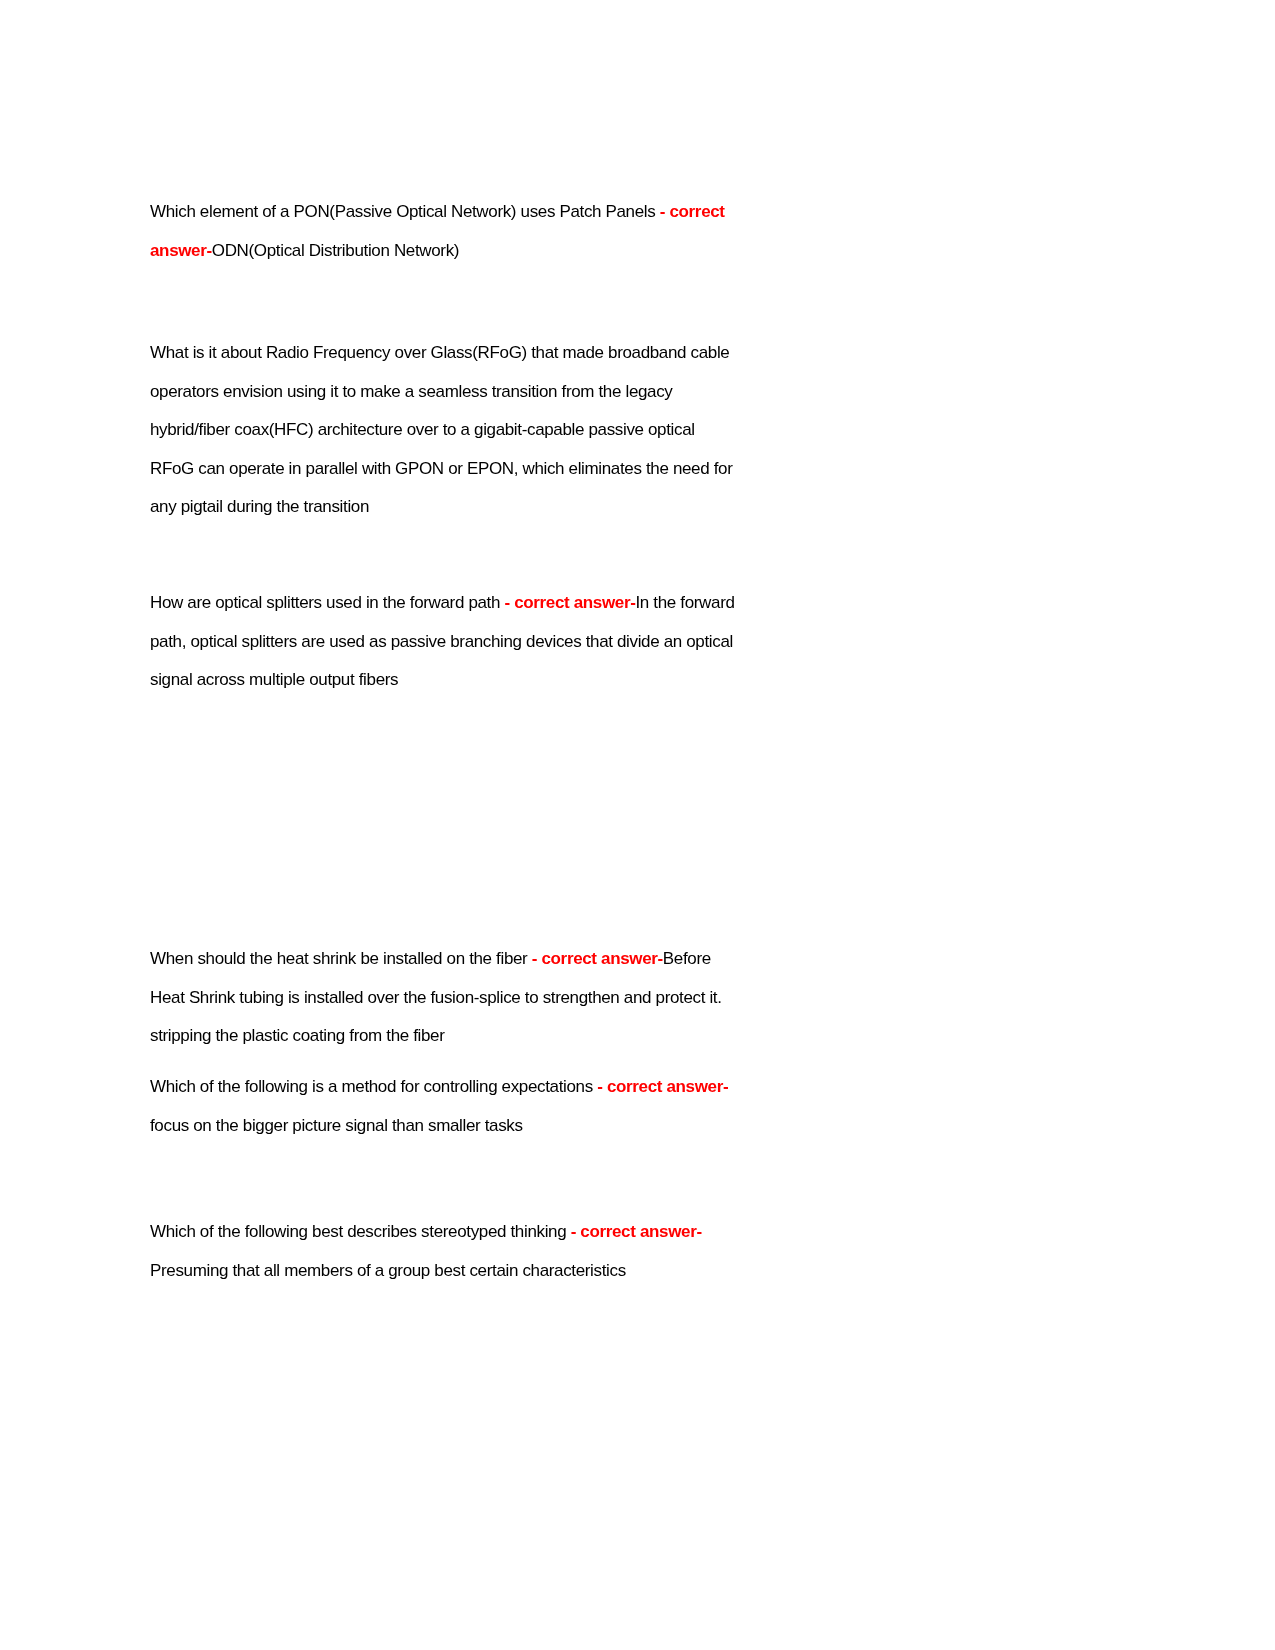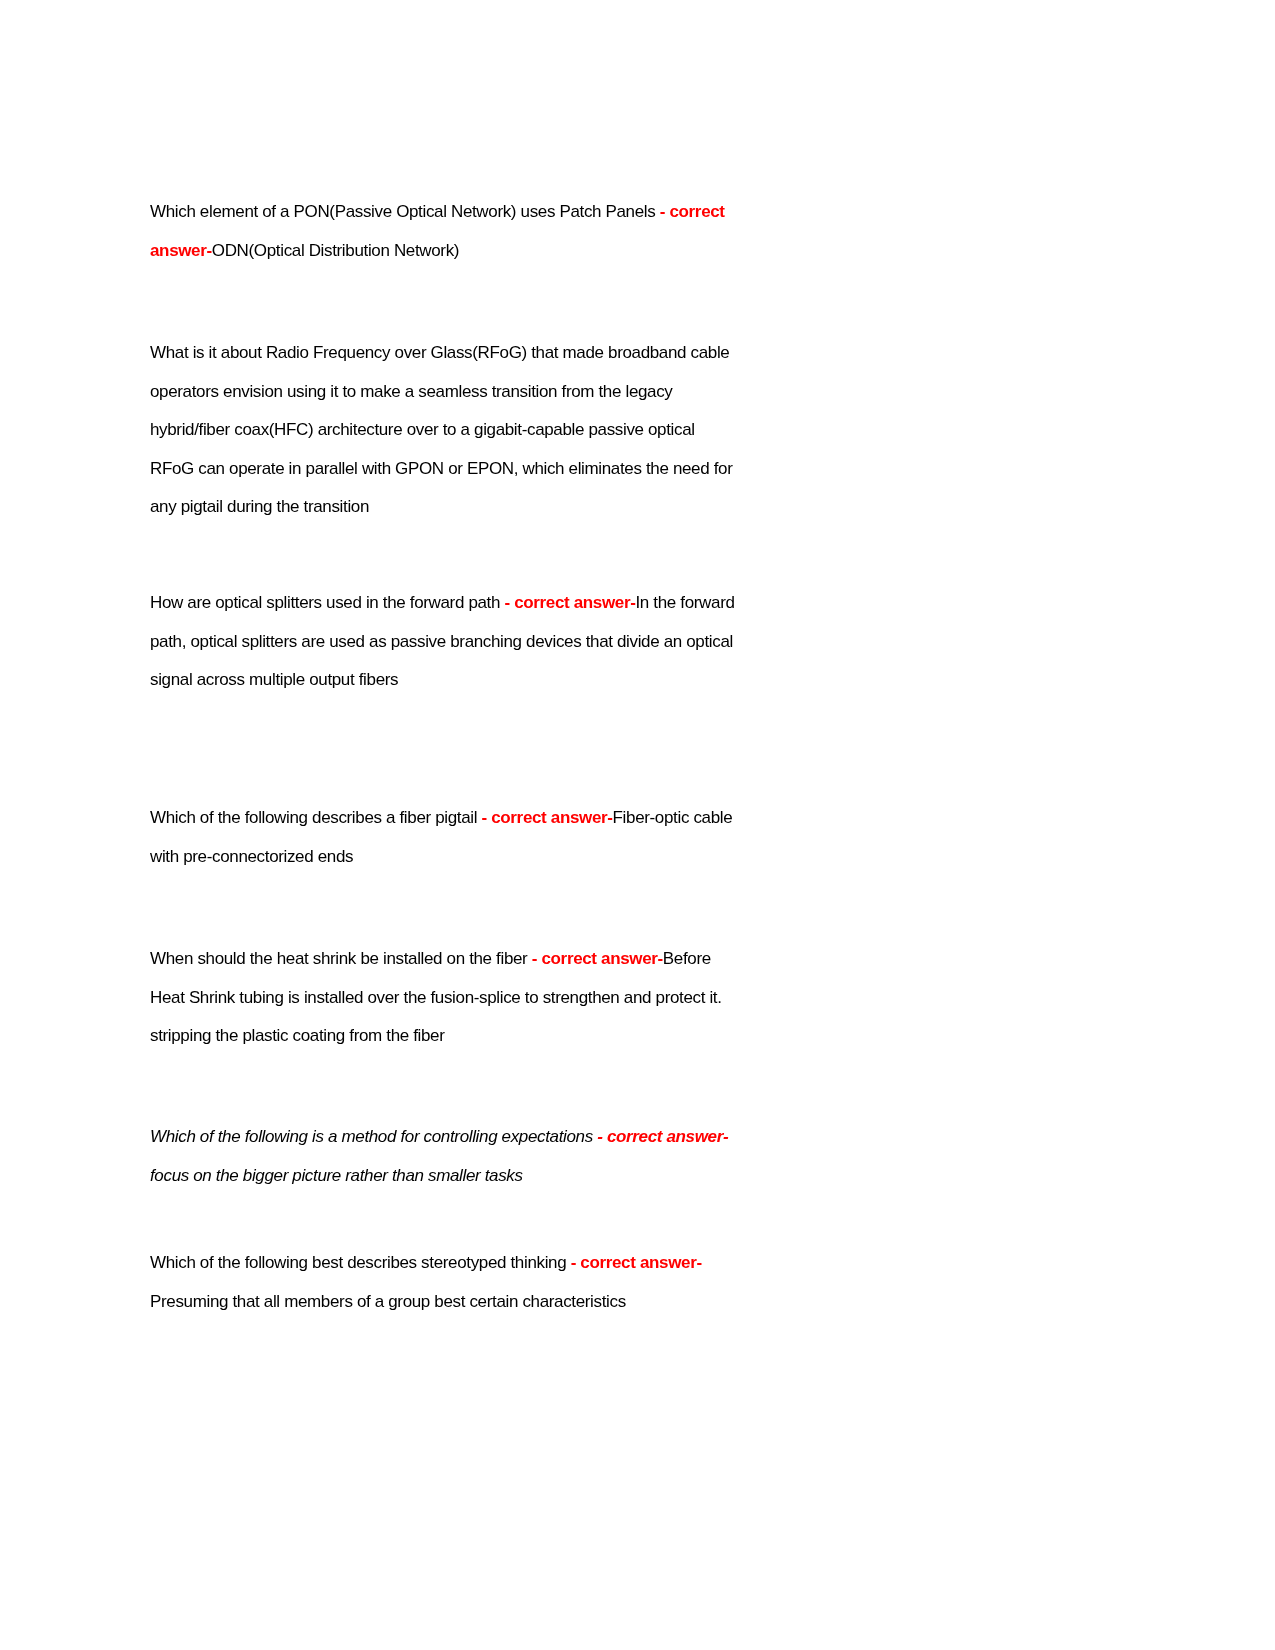--- a/index.html
+++ b/index.html
@@ -58,34 +58,30 @@
     <span class="line">RFoG can operate in parallel with GPON or EPON, which eliminates the need for</span>
     <span class="line">any pigtail during the transition</span>
   </div>
 
   <div class="qa" style="top:584px;">
     <span class="line"><span>How are optical splitters used in the forward path </span><span class="answer-marker">- correct answer-</span><span>In the forward</span></span>
     <span class="line">path, optical splitters are used as passive branching devices that divide an optical</span>
     <span class="line">signal across multiple output fibers</span>
   </div>
 
-  <div class="qa" style="top:799px;">
-    <span class="line"><span>Which of the following describes a fiber pigtail </span><span class="answer-marker">- correct answer-</span><span>Fiber-optic cable</span></span>
-    <span class="line">with pre-connectorized ends</span>
-  </div>
 
   <div class="qa" style="top:940px;">
     <span class="line"><span>When should the heat shrink be installed on the fiber </span><span class="answer-marker">- correct answer-</span><span>Before</span></span>
     <span class="line">Heat Shrink tubing is installed over the fusion-splice to strengthen and protect it.</span>
     <span class="line">stripping the plastic coating from the fiber</span>
   </div>
 
-  <div class="qa" style="top:1118px;font-style:italic;">
+  <div class="qa" style="top:1068px;">
     <span class="line"><span>Which of the following is a method for controlling expectations </span><span class="answer-marker">- correct answer-</span></span>
-    <span class="line">focus on the bigger picture rather than smaller tasks</span>
+    <span class="line">focus on the bigger picture signal than smaller tasks</span>
   </div>
 
-  <div class="qa" style="top:1244px;">
+  <div class="qa" style="top:1213px;">
     <span class="line"><span>Which of the following best describes stereotyped thinking </span><span class="answer-marker">- correct answer-</span></span>
     <span class="line">Presuming that all members of a group best certain characteristics</span>
   </div>
 
 </div>
 
 </body></html>

